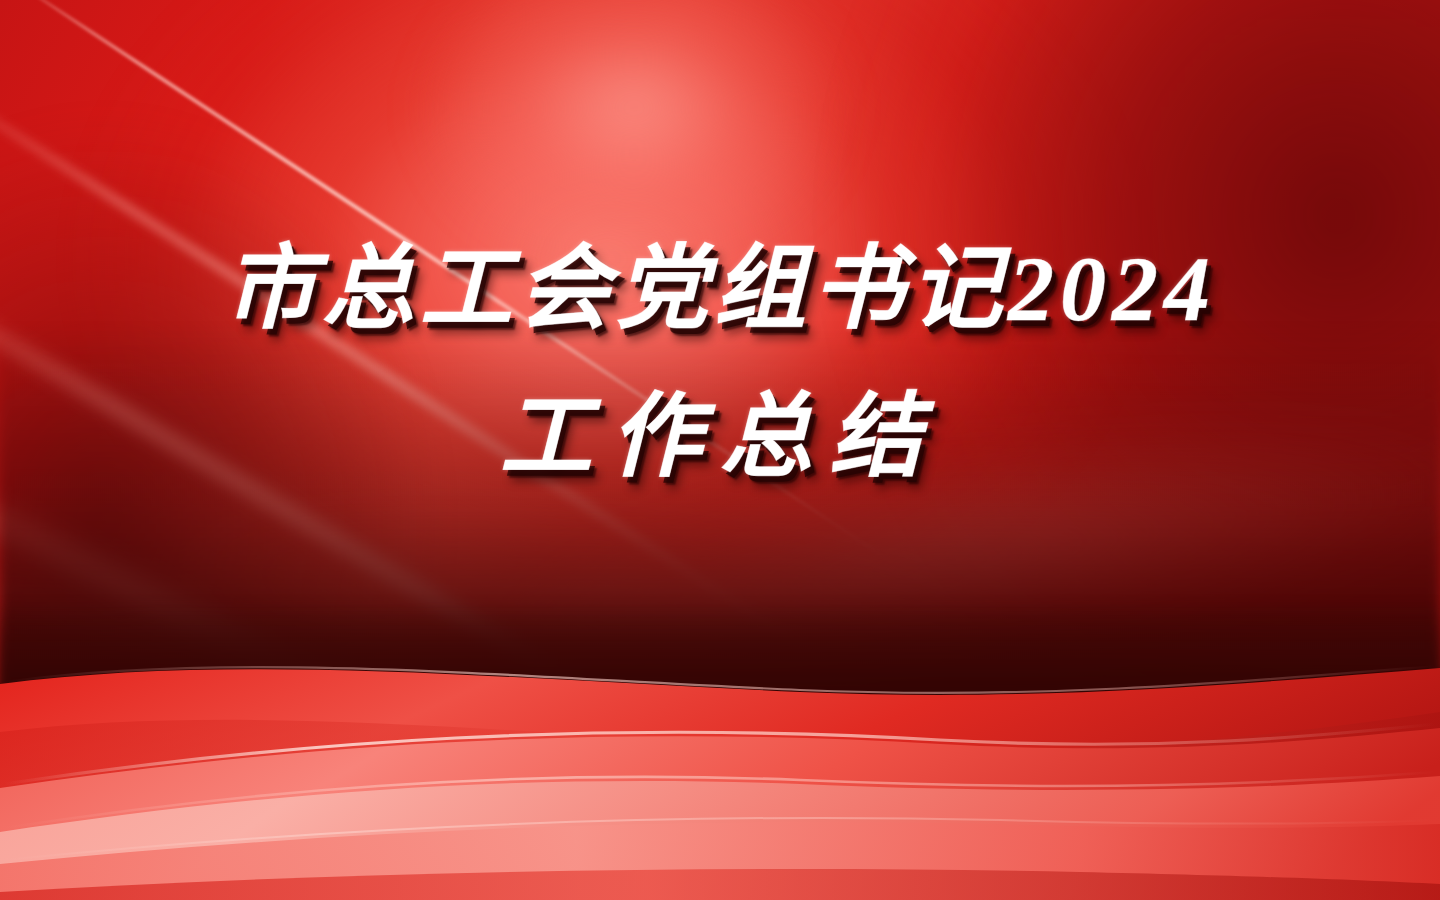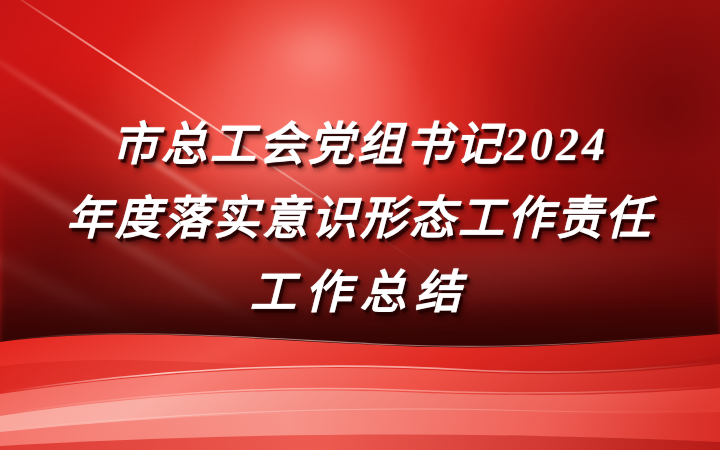--- a/index.html
+++ b/index.html
@@ -279,21 +279,20 @@
     <div class="streak st5"></div>
     <div class="drape"></div>
     <div class="drape2"></div>
   </div>
 
   <div class="bg-vig-b"></div>
   <div class="dark-band"></div>
 
   <div class="title-wrap">
     <span class="title-line l1">市总工会党组书记2024</span>
-    <span class="title-line l2">年度落实意识形态工作责任</span>
     <span class="title-line l3">工作总结</span>
   </div>
 
   <div class="waves">
     <svg viewBox="0 0 720 130" preserveAspectRatio="none" xmlns="http://www.w3.org/2000/svg">
       <defs>
         <linearGradient id="gA" x1="0" y1="0" x2="1" y2="0.35">
           <stop offset="0" stop-color="#e3231c"></stop>
           <stop offset="0.32" stop-color="#ef5046"></stop>
           <stop offset="0.62" stop-color="#e02a22"></stop>

